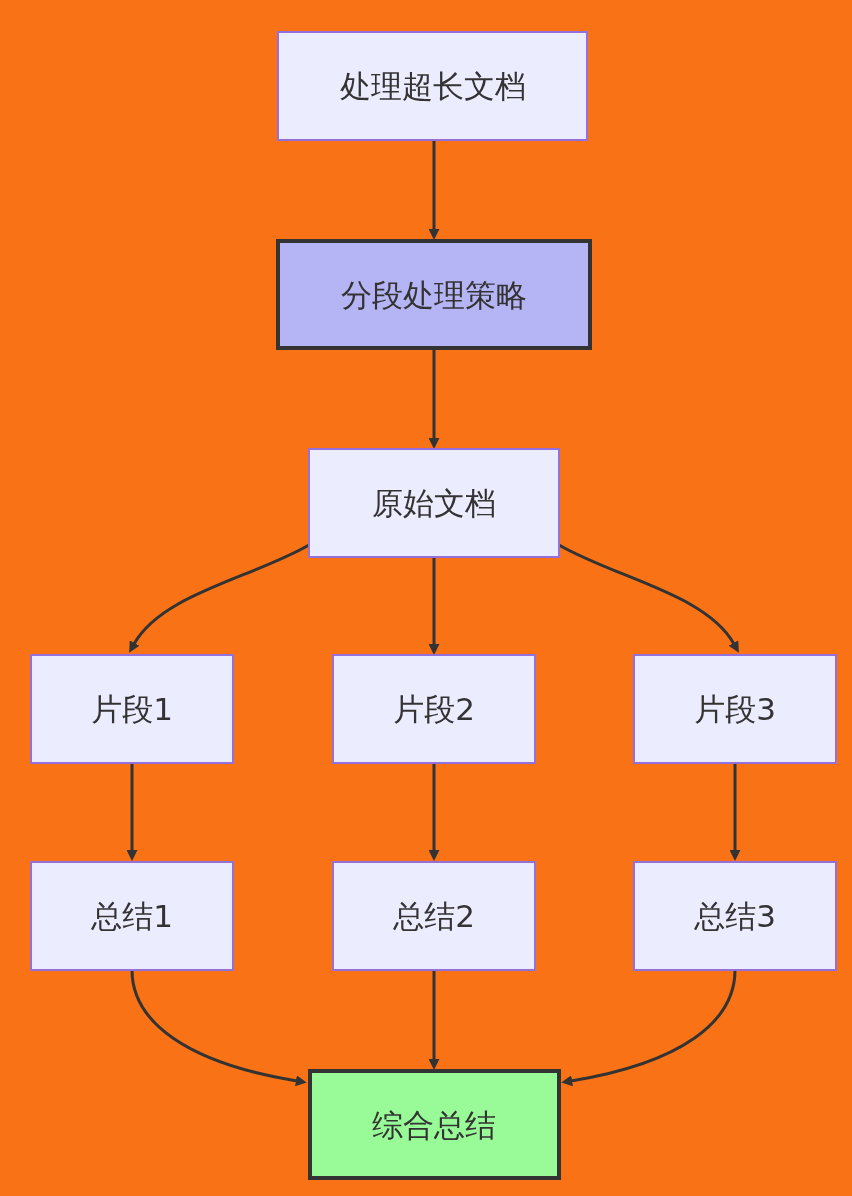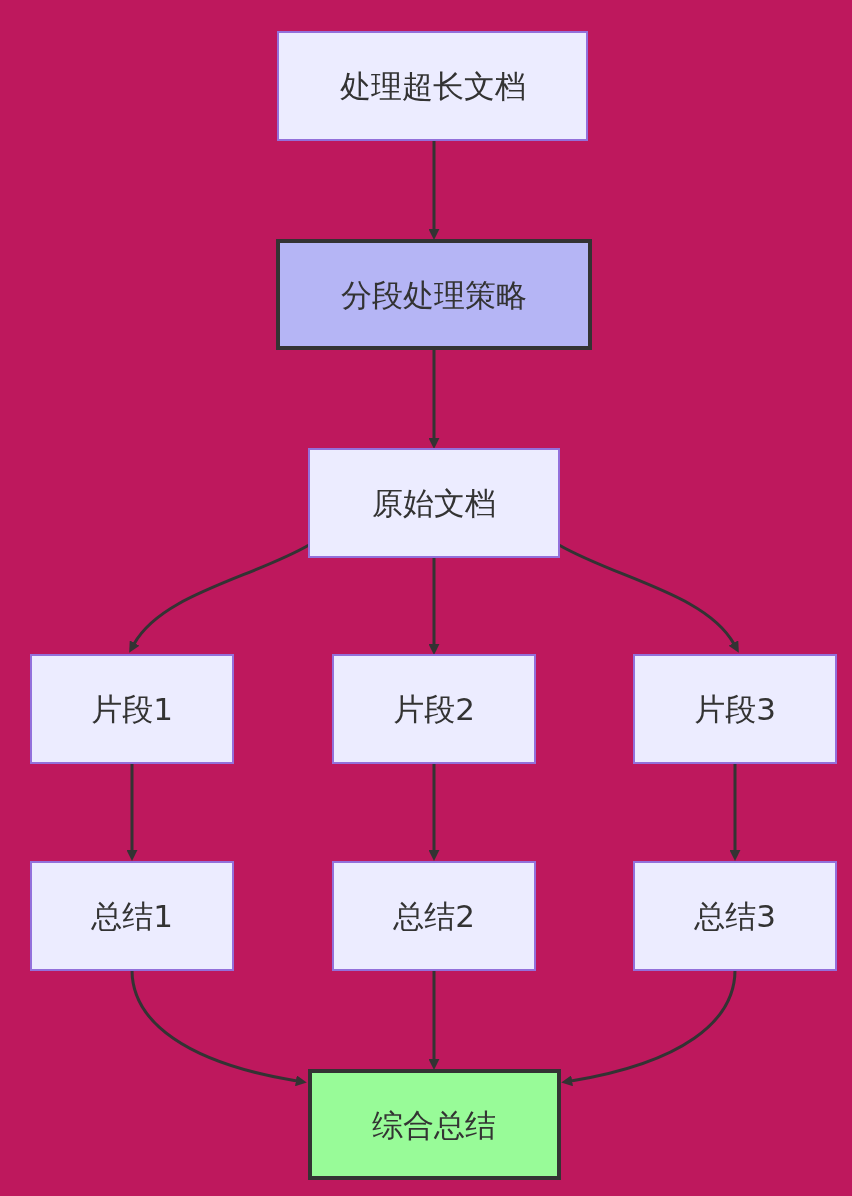--- a/index.html
+++ b/index.html
@@ -4,21 +4,21 @@
 <style>
   html, body {
     margin: 0;
     padding: 0;
     background: #ffffff;
   }
   .canvas-wrap {
     width: 852px;
     height: 1196px;
     position: relative;
-    background: #be185d;
+    background: #f97316;
     overflow: hidden;
   }
   svg {
     display: block;
     font-family: "DejaVu Sans", "Liberation Sans", sans-serif;
   }
   .edge {
     fill: none;
     stroke: #333333;
     stroke-width: 3;

